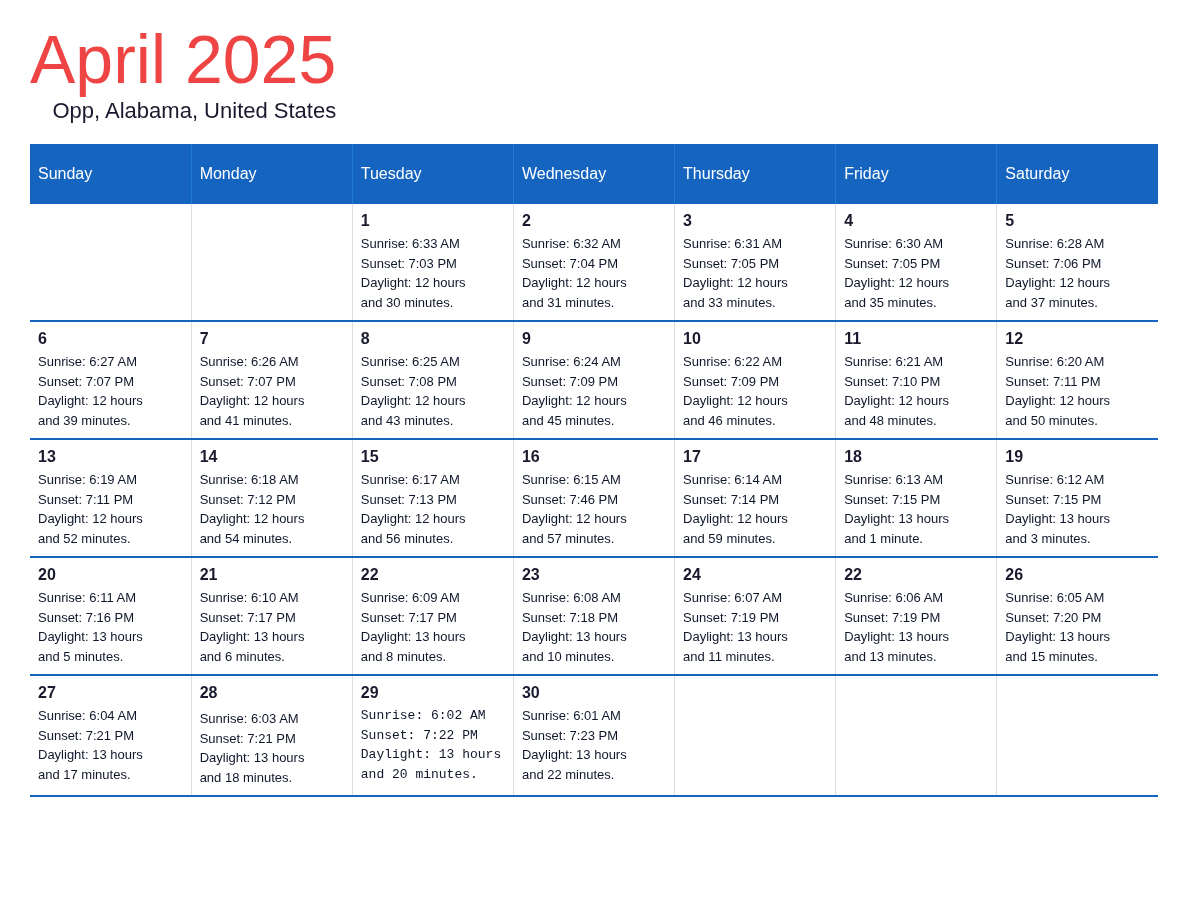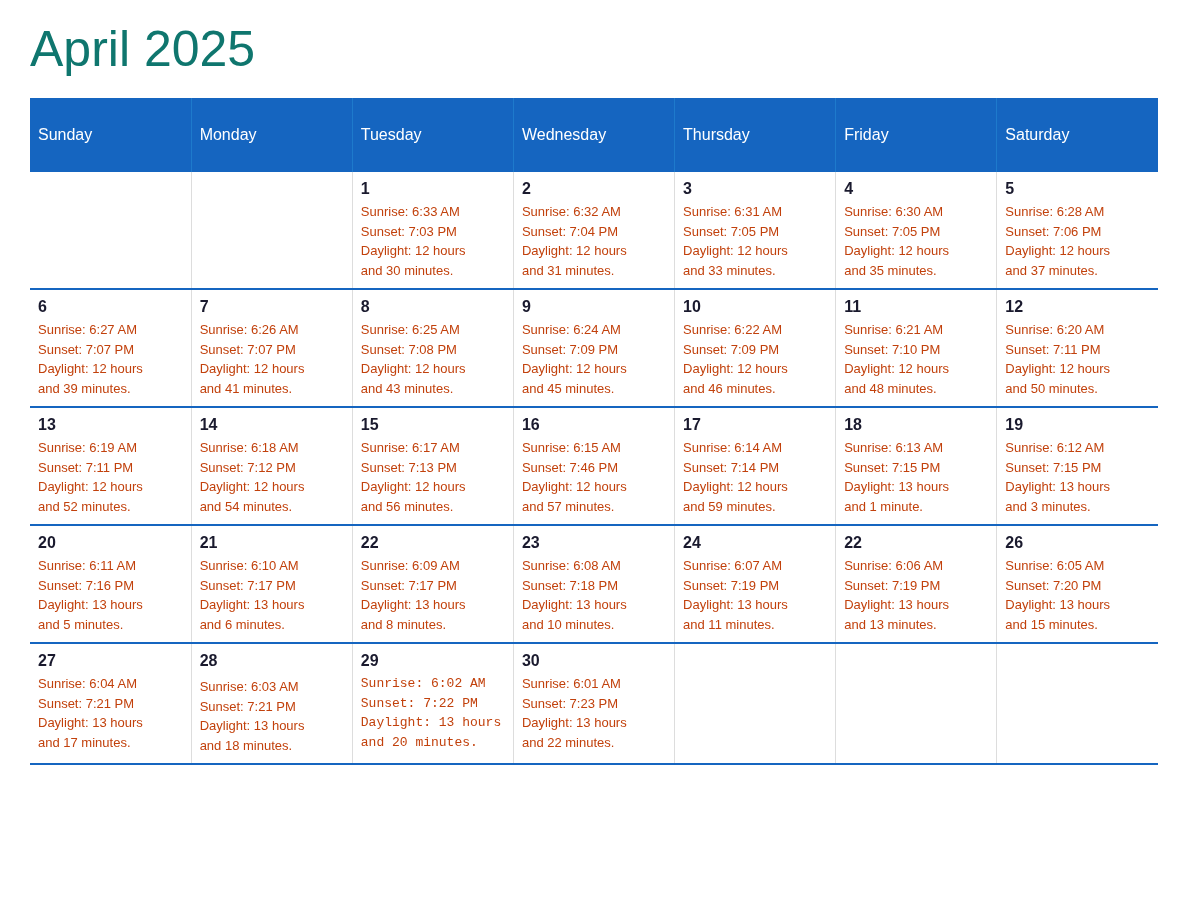--- a/index.html
+++ b/index.html
@@ -13,38 +13,38 @@
     .header {
       display: flex;
       justify-content: space-between;
       align-items: flex-start;
       margin-bottom: 20px;
     }
     .title-section {
       text-align: right;
     }
     .month-title {
-      font-size: 50px;
+      font-size: 68px;
       font-weight: normal;
-      color: #0f766e;
+      color: #ef4444;
     }
     .location-title {
       font-size: 22px;
       color: #1a1a2e;
     }
     table {
       width: 100%;
       border-collapse: collapse;
     }
     thead tr {
       background-color: #1565c0;
     }
     thead th {
       color: #fff;
-      padding: 28px 8px;
+      padding: 21px 8px;
       text-align: left;
       font-size: 16px;
       font-weight: normal;
       border-right: 1px solid #1e7acc;
     }
     thead th:last-child {
       border-right: none;
     }
     tbody tr {
       border-bottom: 2px solid #1565c0;
@@ -63,21 +63,21 @@
     }
     .day-number {
       font-size: 16px;
       font-weight: bold;
       color: #1a1a2e;
       display: block;
       margin-bottom: 4px;
     }
     .day-info {
       font-size: 13px;
-      color: #c2410c;
+      color: #0f172a;
       line-height: 1.5;
     }
     .empty-cell {
       background: #fff;
     }
     .logo-container {
       display: flex;
       flex-direction: column;
       line-height: 1;
     }
@@ -108,20 +108,21 @@
       font-style: italic;
       margin-left: 8px;
     }
   </style>
 </head>
 <body>
 
 <div class="header">
   <div class="title-section">
     <div class="month-title">April 2025</div>
+    <div class="location-title">Opp, Alabama, United States</div>
   </div>
 </div>
 
 <table>
   <thead>
     <tr>
       <th>Sunday</th>
       <th>Monday</th>
       <th>Tuesday</th>
       <th>Wednesday</th>

